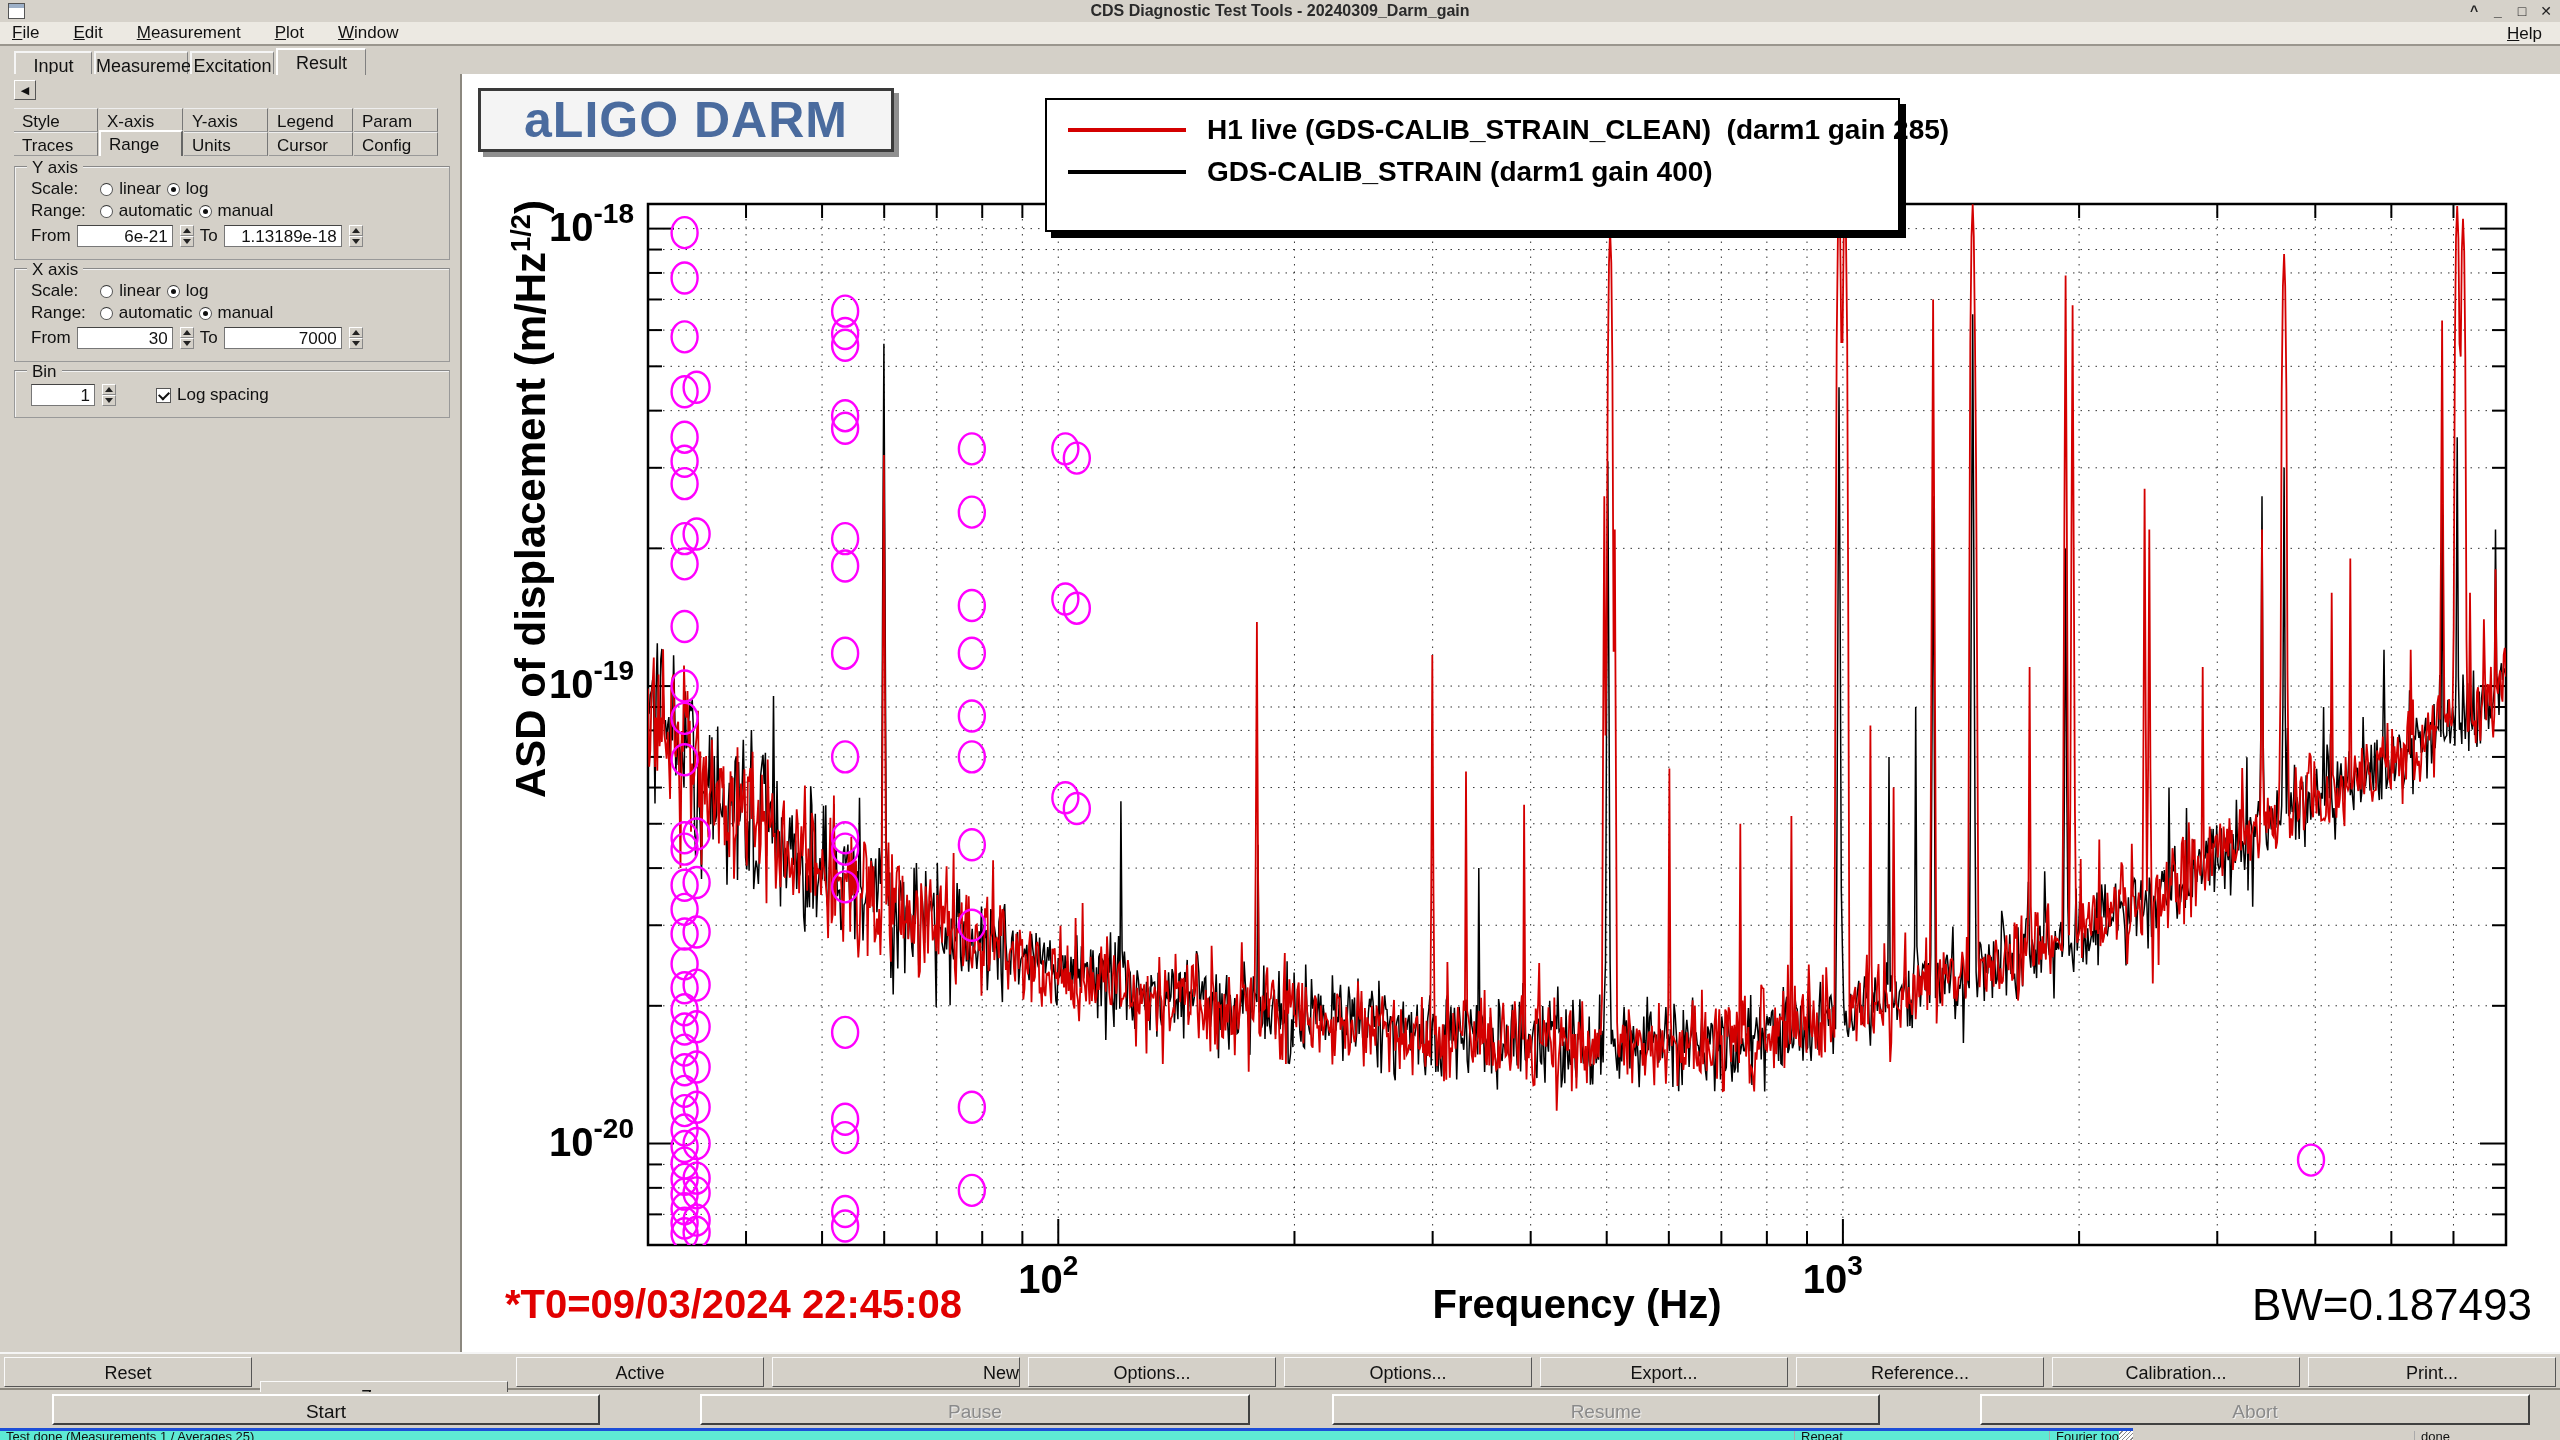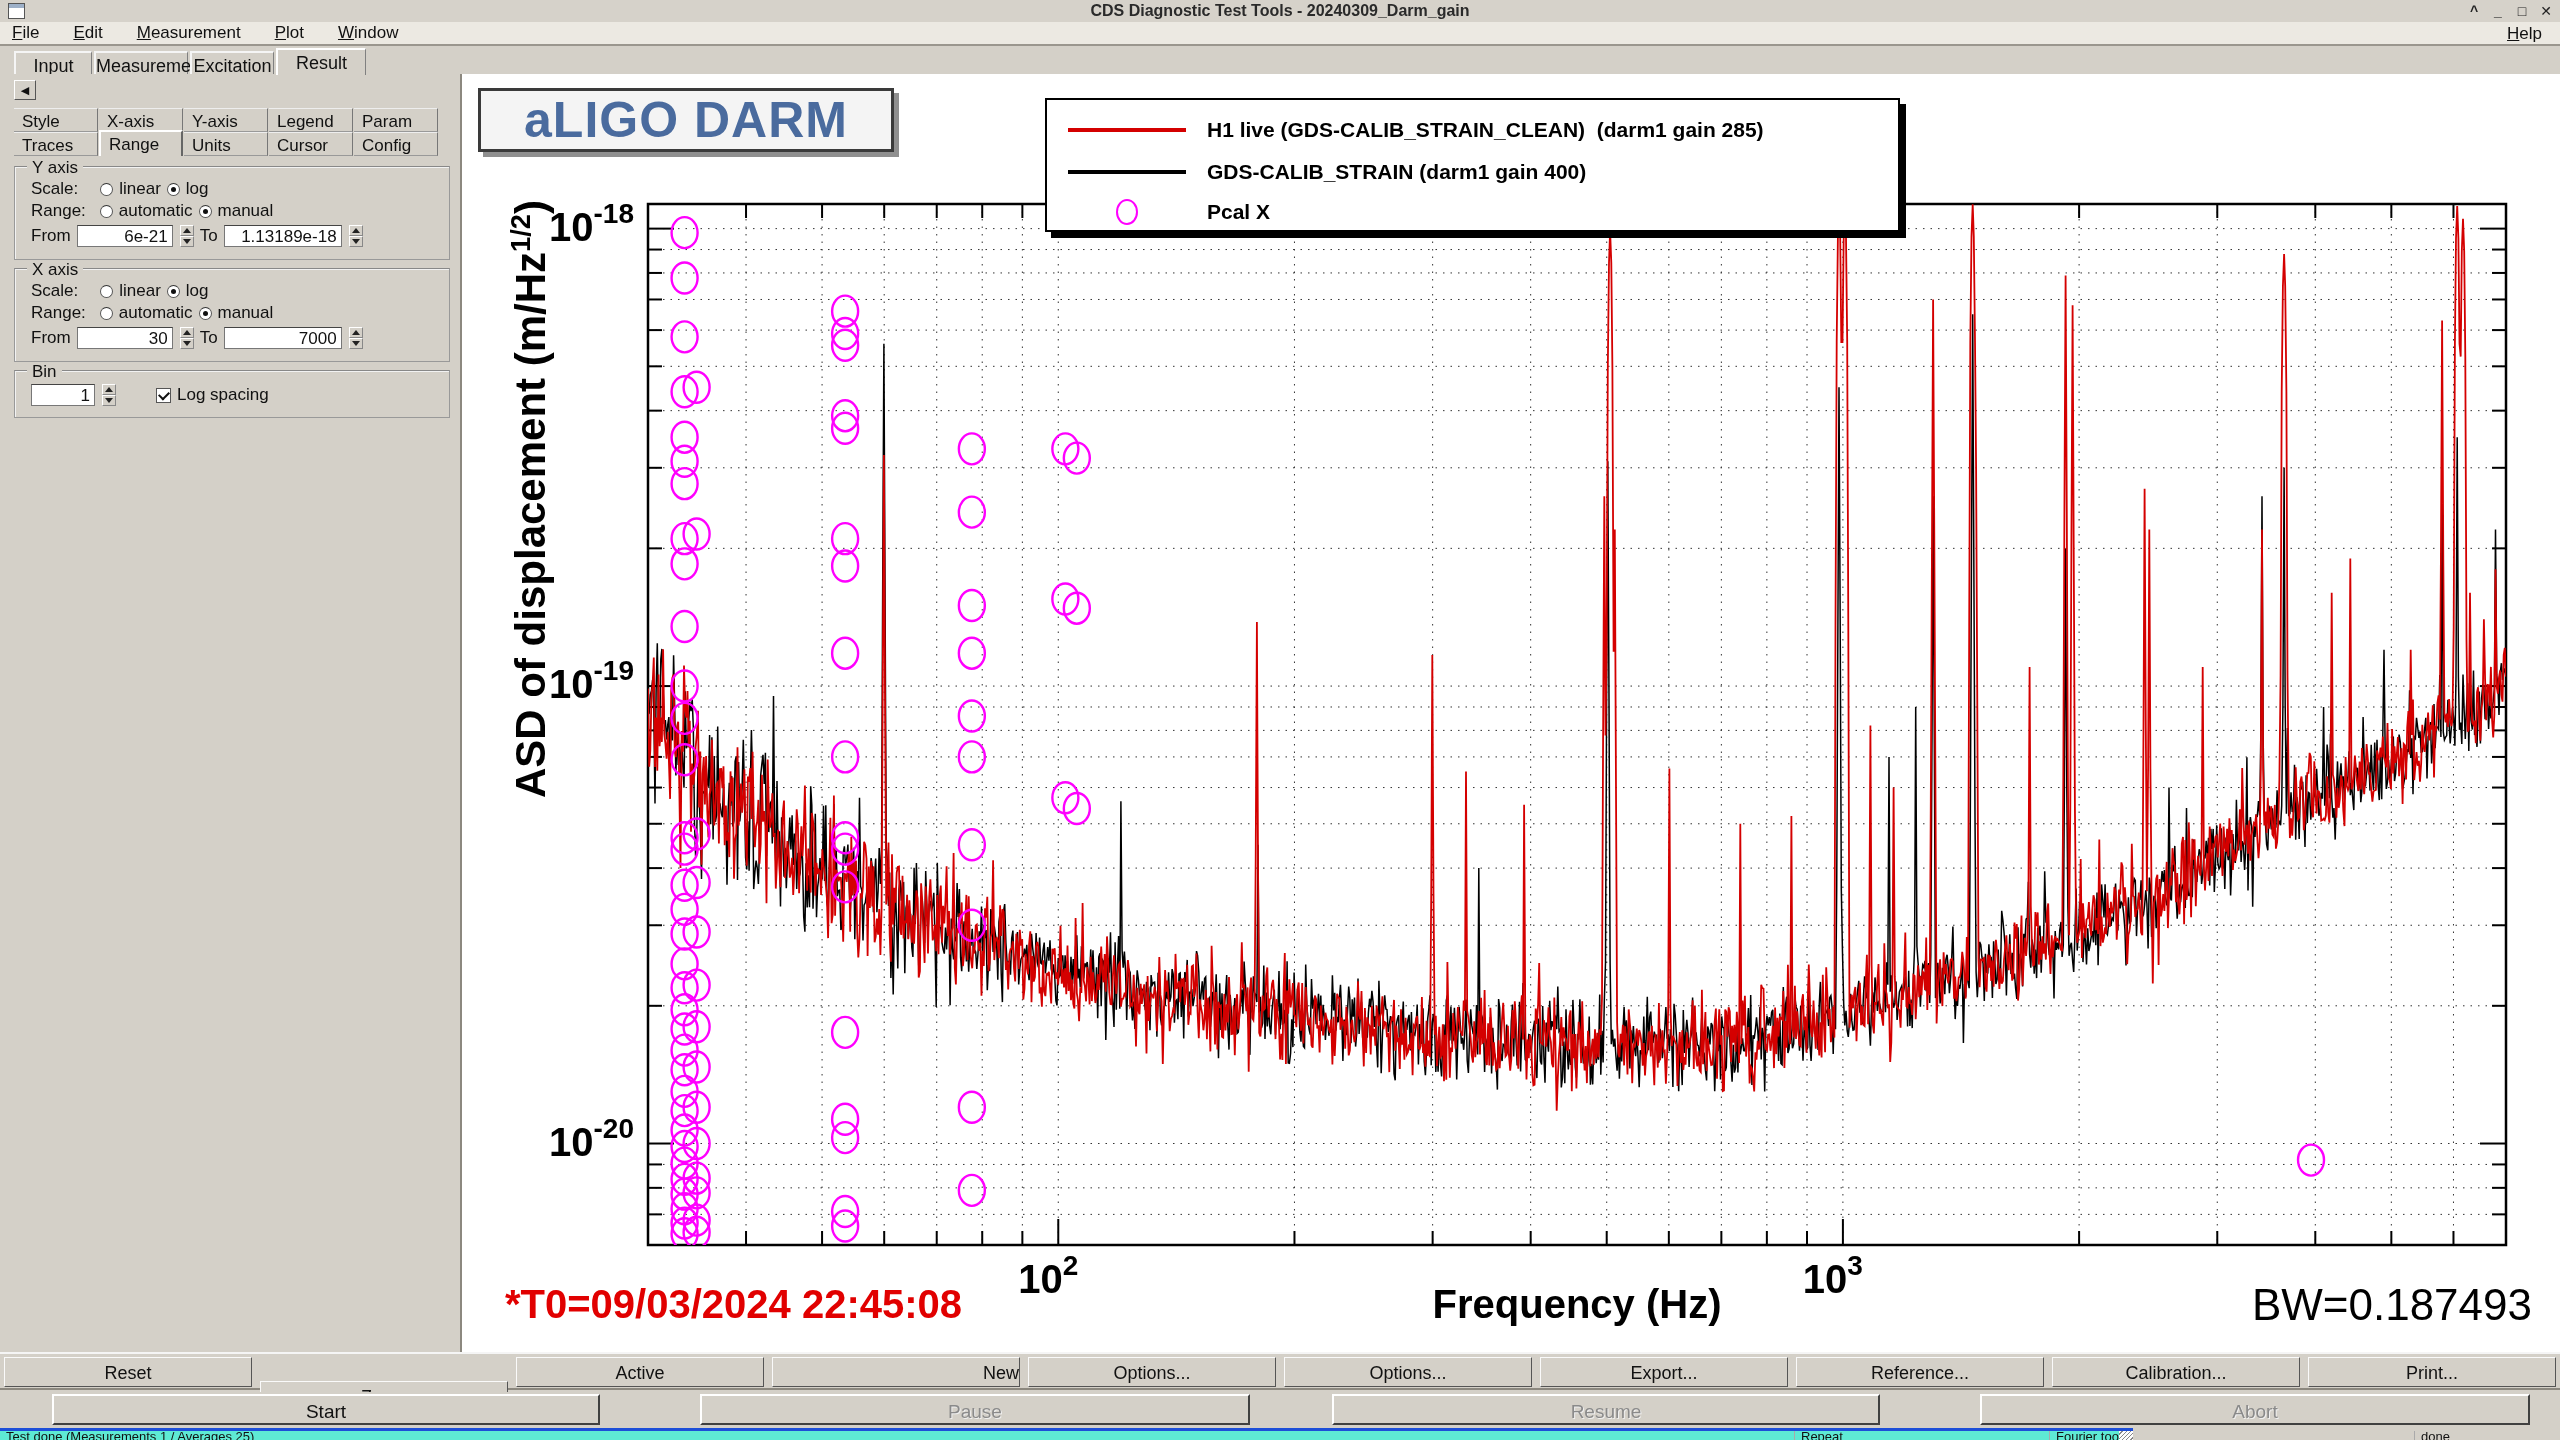--- a/index.html
+++ b/index.html
@@ -47,21 +47,21 @@
   #plot-region{left:462px;top:74px;width:2098px;height:1278px;background:#ffffff;}
   #chart{position:absolute;left:0;top:0;}
   #plot-title-box{left:16px;top:14px;width:416px;height:64px;background:#f4f4f4;border:3px solid #3a3a3a;
      box-shadow:5px 5px 0 #8f8f8f;display:flex;align-items:center;justify-content:center;}
   #plot-title-box .t{font-size:50px;font-weight:bold;color:#4a6b9e;letter-spacing:1px;}
   #legend-box{left:583px;top:24px;width:855px;height:134px;background:#fff;border:2px solid #000;box-shadow:6px 6px 0 #000;z-index:5;}
   .legend-row{position:absolute;left:0;width:100%;height:40px;display:flex;align-items:center;}
   .legend-marker{width:160px;display:flex;justify-content:center;align-items:center;flex:none;}
   .legend-line{width:118px;height:4px;}
   .legend-circle{width:22px;height:26px;border:2px solid #ff00ff;border-radius:50%;background:transparent;}
-  .legend-label{font-size:21px;font-weight:bold;color:#000;white-space:pre;}
+  .legend-label{font-size:28px;font-weight:bold;color:#000;white-space:pre;}
   #y-axis-title{left:-252px;top:400px;width:640px;text-align:center;transform:rotate(-90deg);
      font-size:42px;font-weight:bold;color:#000;}
   #t0-label{left:43px;top:1208px;font-size:40px;font-weight:bold;color:#e10000;}
   #x-axis-title{left:815px;top:1208px;width:600px;text-align:center;font-size:40px;font-weight:bold;color:#000;}
   #bw-label{right:28px;top:1206px;font-size:44px;color:#000;}
   sup.small{font-size:65%;}
   
   #btnbar1{left:0;top:1352px;width:2560px;height:38px;background:#d4d0c8;border-top:2px solid #f5f5f5;border-bottom:2px solid #8c887f;}
   .bar1-btn{position:absolute;top:3px;height:30px;width:248px;background:#d4d0c8;border:1px solid #555;
      border-top-color:#fafafa;border-left-color:#fafafa;text-align:center;font-size:18px;color:#111;padding-top:5px;}
@@ -436,26 +436,20 @@
           <span class="legend-line" style="background:#d40000;"></span>
         </span>
       <span class="legend-label">H1 live (GDS-CALIB_STRAIN_CLEAN)  (darm1 gain 285)</span>
     </div>
     <div class="legend-row" style="top:52px;">
       <span class="legend-marker">
           <span class="legend-line" style="background:#000;"></span>
         </span>
       <span class="legend-label">GDS-CALIB_STRAIN (darm1 gain 400)</span>
     </div>
-    <div class="legend-row" style="top:92px;">
-      <span class="legend-marker">
-          <span class="legend-circle"></span>
-        </span>
-      <span class="legend-label">Pcal X</span>
-    </div>
   </div>
 
   <div class="abs" id="y-axis-title"><span>ASD of displacement (m/Hz</span><sup class="small">1/2</sup><span>)</span></div>
   <div class="abs" id="t0-label">*T0=09/03/2024 22:45:08</div>
   <div class="abs" id="x-axis-title">Frequency (Hz)</div>
   <div class="abs" id="bw-label">BW=0.187493</div>
 </div>
 
 <div class="abs" id="btnbar1">
   <div class="bar1-btn" style="left:4px;">Reset</div>

